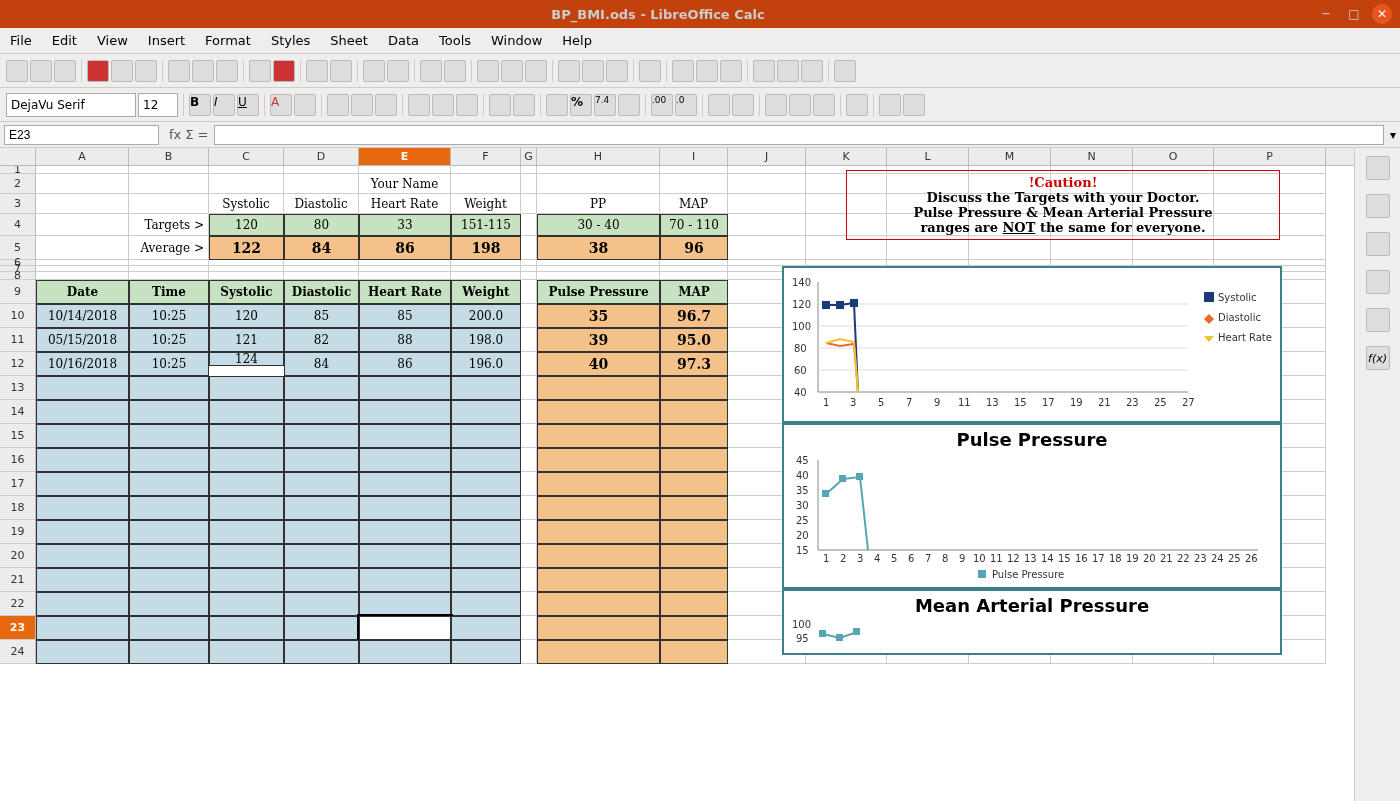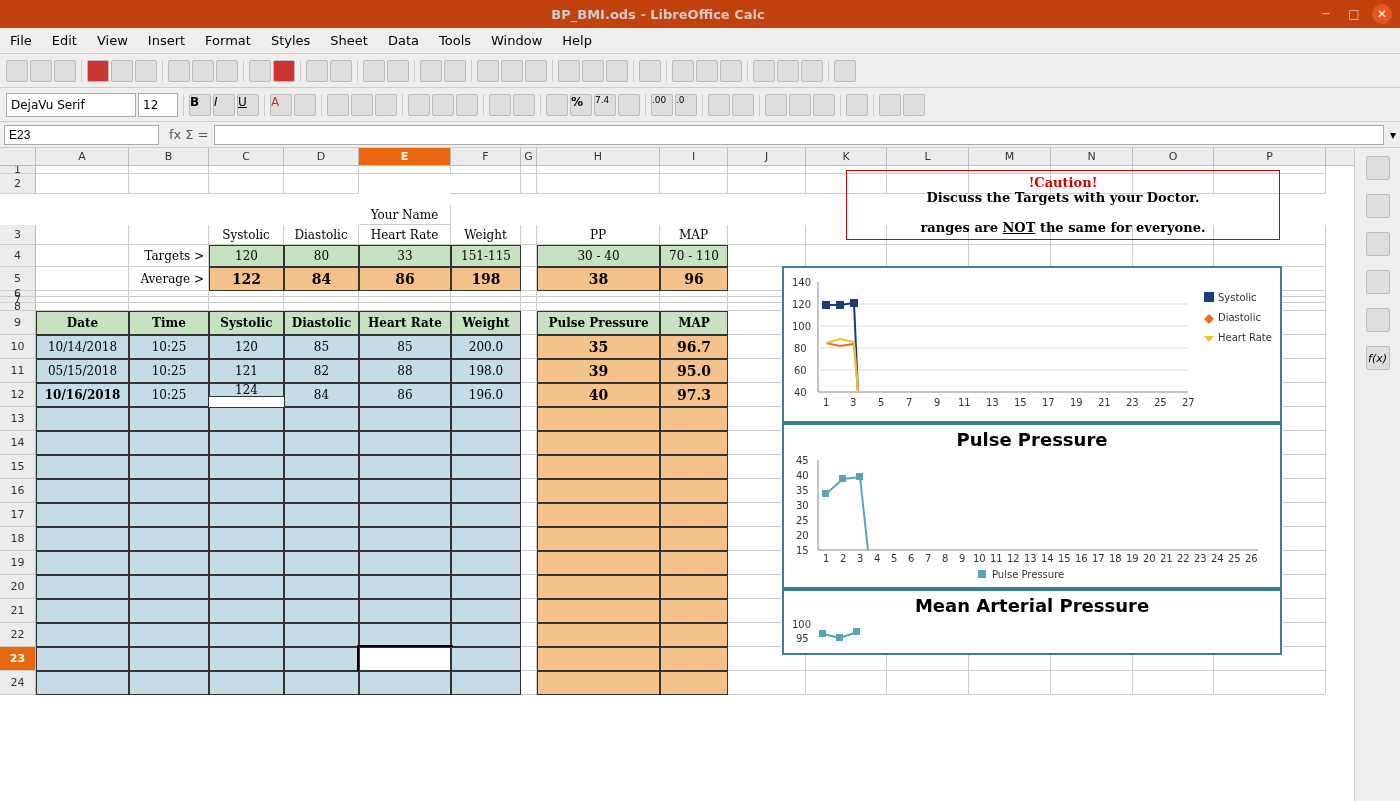--- a/index.html
+++ b/index.html
@@ -207,21 +207,21 @@
             <div class="cell" style="width: 82px; height: 8px;"></div>
             <div class="cell" style="width: 81px; height: 8px;"></div>
             <div class="cell" style="width: 112px; height: 8px;"></div>
           </div>
           <div class="grid-row">
             <div class="row-header" style="height: 20px;">2</div>
             <div class="cell" style="width: 93px; height: 20px;"></div>
             <div class="cell" style="width: 80px; height: 20px;"></div>
             <div class="cell" style="width: 75px; height: 20px;"></div>
             <div class="cell" style="width: 75px; height: 20px;"></div>
-            <div class="cell" style="width: 92px; height: 20px; justify-content: center; margin-top: 31px;">Your Name</div>
+            <div class="cell" style="width: 92px; height: 20px; justify-content: center;">Your Name</div>
             <div class="cell" style="width: 70px; height: 20px;"></div>
             <div class="cell" style="width: 16px; height: 20px;"></div>
             <div class="cell" style="width: 123px; height: 20px;"></div>
             <div class="cell" style="width: 68px; height: 20px;"></div>
             <div class="cell" style="width: 78px; height: 20px;"></div>
             <div class="cell" style="width: 81px; height: 20px;"></div>
             <div class="cell" style="width: 82px; height: 20px;"></div>
             <div class="cell" style="width: 82px; height: 20px;"></div>
             <div class="cell" style="width: 82px; height: 20px;"></div>
             <div class="cell" style="width: 81px; height: 20px;"></div>
@@ -393,21 +393,21 @@
             <div class="cell" style="width: 78px; height: 24px;"></div>
             <div class="cell" style="width: 81px; height: 24px;"></div>
             <div class="cell" style="width: 82px; height: 24px;"></div>
             <div class="cell" style="width: 82px; height: 24px;"></div>
             <div class="cell" style="width: 82px; height: 24px;"></div>
             <div class="cell" style="width: 81px; height: 24px;"></div>
             <div class="cell" style="width: 112px; height: 24px;"></div>
           </div>
           <div class="grid-row">
             <div class="row-header" style="height: 24px;">12</div>
-            <div class="cell bg-blue" style="width: 93px; height: 24px; border: 1px solid rgb(51, 51, 51); font-weight: bold;">10/16/2018</div>
+            <div class="cell bg-blue" style="width: 93px; height: 24px; border: 1px solid rgb(51, 51, 51);">10/16/2018</div>
             <div class="cell bg-blue" style="width: 80px; height: 24px; border: 1px solid rgb(51, 51, 51);">10:25</div>
             <div class="cell bg-blue" style="width: 75px; height: 14px; border: 1px solid rgb(51, 51, 51);">124</div>
             <div class="cell bg-blue" style="width: 75px; height: 24px; border: 1px solid rgb(51, 51, 51);">84</div>
             <div class="cell bg-blue" style="width: 92px; height: 24px; border: 1px solid rgb(51, 51, 51);">86</div>
             <div class="cell bg-blue" style="width: 70px; height: 24px; border: 1px solid rgb(51, 51, 51);">196.0</div>
             <div class="cell" style="width: 16px; height: 24px;"></div>
             <div class="cell bg-orange bold" style="width: 123px; height: 24px; font-size: 14px; border: 1px solid rgb(51, 51, 51);">40</div>
             <div class="cell bg-orange bold" style="width: 68px; height: 24px; font-size: 14px; border: 1px solid rgb(51, 51, 51);">97.3</div>
             <div class="cell" style="width: 78px; height: 24px;"></div>
             <div class="cell" style="width: 81px; height: 24px;"></div>
@@ -644,21 +644,21 @@
             <div class="cell" style="width: 82px; height: 24px;"></div>
             <div class="cell" style="width: 81px; height: 24px;"></div>
             <div class="cell" style="width: 112px; height: 24px;"></div>
           </div>
         </div>
 
       <div style="position:absolute; left:846px; top:4px; width:434px;">
         <div class="caution">
           <span style="color:#c00;font-weight:bold">!Caution!</span><br>
           <span style="font-weight:bold">Discuss the Targets with your Doctor.</span><br>
-          <br>
+          <span style="font-weight:bold">Pulse Pressure &amp; Mean Arterial Pressure</span><br>
           <span style="font-weight:bold"><span>ranges are </span><u>NOT</u><span> the same for everyone.</span></span>
         </div>
       </div>
 
       <div style="position:absolute; left:782px; top:100px; width:500px;">
         <div class="chart-box">
           <svg width="492" height="142">
             <g>
               <line x1="30" y1="10" x2="30" y2="120" stroke="#888"></line>
               <line x1="30" y1="120" x2="400" y2="120" stroke="#888"></line>

